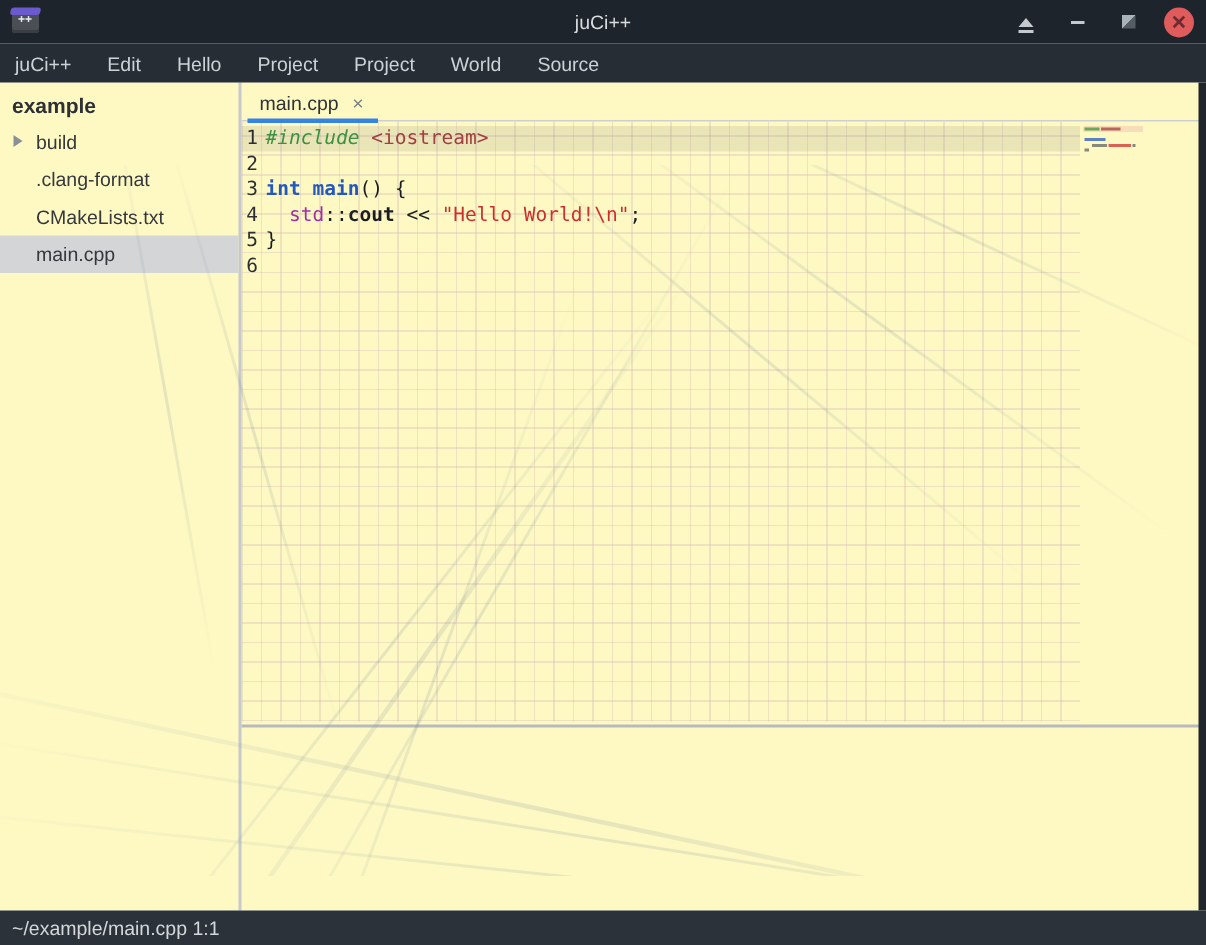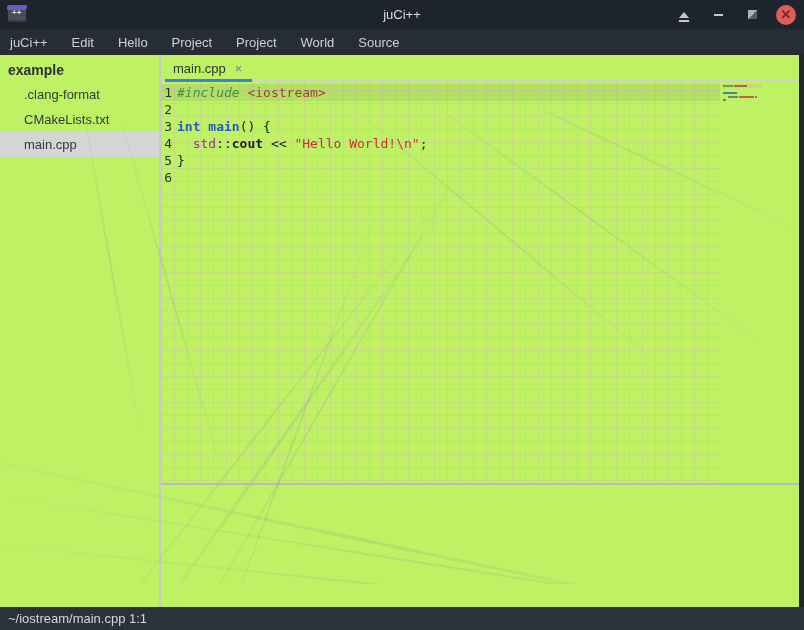--- a/index.html
+++ b/index.html
@@ -33,21 +33,21 @@
   .ico-min{width:9px;height:2px;background:#c3c9cf;}
   .ico-max{width:9px;height:9px;background:linear-gradient(135deg,#aab2ba 50%,#555c63 50%);}
   .ico-close-circle{width:20px;height:20px;border-radius:50%;background:#e05b5b;color:#6e2a31;font-size:13px;font-weight:bold;display:flex;align-items:center;justify-content:center;line-height:1;}
 
   
   .menubar{height:26px;background:var(--menubar-bg);display:flex;align-items:center;color:#cdd2d7;font-size:13px;flex:0 0 auto;z-index:30;position:relative;}
   .menu-item{padding:4px 12px;cursor:default;}
   .menu-item:first-child{padding-left:10px;}
 
   
-  .content{flex:1 1 auto;display:flex;position:relative;background:#bef264;min-height:0;}
+  .content{flex:1 1 auto;display:flex;position:relative;background:#fef9c3;min-height:0;}
 
   
   .sidebar{width:161px;flex:0 0 auto;border-right:2px solid #c6cacd;position:relative;z-index:5;}
   .tree-header{font-size:14px;font-weight:bold;color:#2d3136;padding:7px 8px 4px 8px;}
   .tree-row{position:relative;height:25px;line-height:25px;font-size:13px;color:#34383d;padding-left:24px;cursor:default;}
   .tree-row.selected{background:#d3d5d7;}
   .expander{position:absolute;left:9px;top:8px;width:0;height:0;border-top:4px solid transparent;border-bottom:4px solid transparent;border-left:6px solid #8a9097;}
 
   
   .main-col{flex:1 1 auto;display:flex;flex-direction:column;position:relative;min-width:0;}
@@ -145,20 +145,24 @@
     <span class="menu-item">Project</span>
     <span class="menu-item">World</span>
     <span class="menu-item">Source</span>
   </div>
 
   <div class="content">
 
     <div class="sidebar">
       <div class="tree-header">example</div>
       <div class="tree-row">
+        <span class="expander"></span>
+        <span>build</span>
+      </div>
+      <div class="tree-row">
         <span>.clang-format</span>
       </div>
       <div class="tree-row">
         <span>CMakeLists.txt</span>
       </div>
       <div class="tree-row selected">
         <span>main.cpp</span>
       </div>
     </div>
 
@@ -211,16 +215,16 @@
       <div class="streak"></div>
         <div class="streak"></div>
         <div class="streak"></div>
       <div class="streak"></div>
         <div class="streak"></div>
         <div class="streak"></div>
     </div>
   </div>
 
   <div class="statusbar">
-    <span>~/iostream/main.cpp 1:1</span>
+    <span>~/example/main.cpp 1:1</span>
   </div>
 
 </div>
 
 </body></html>

